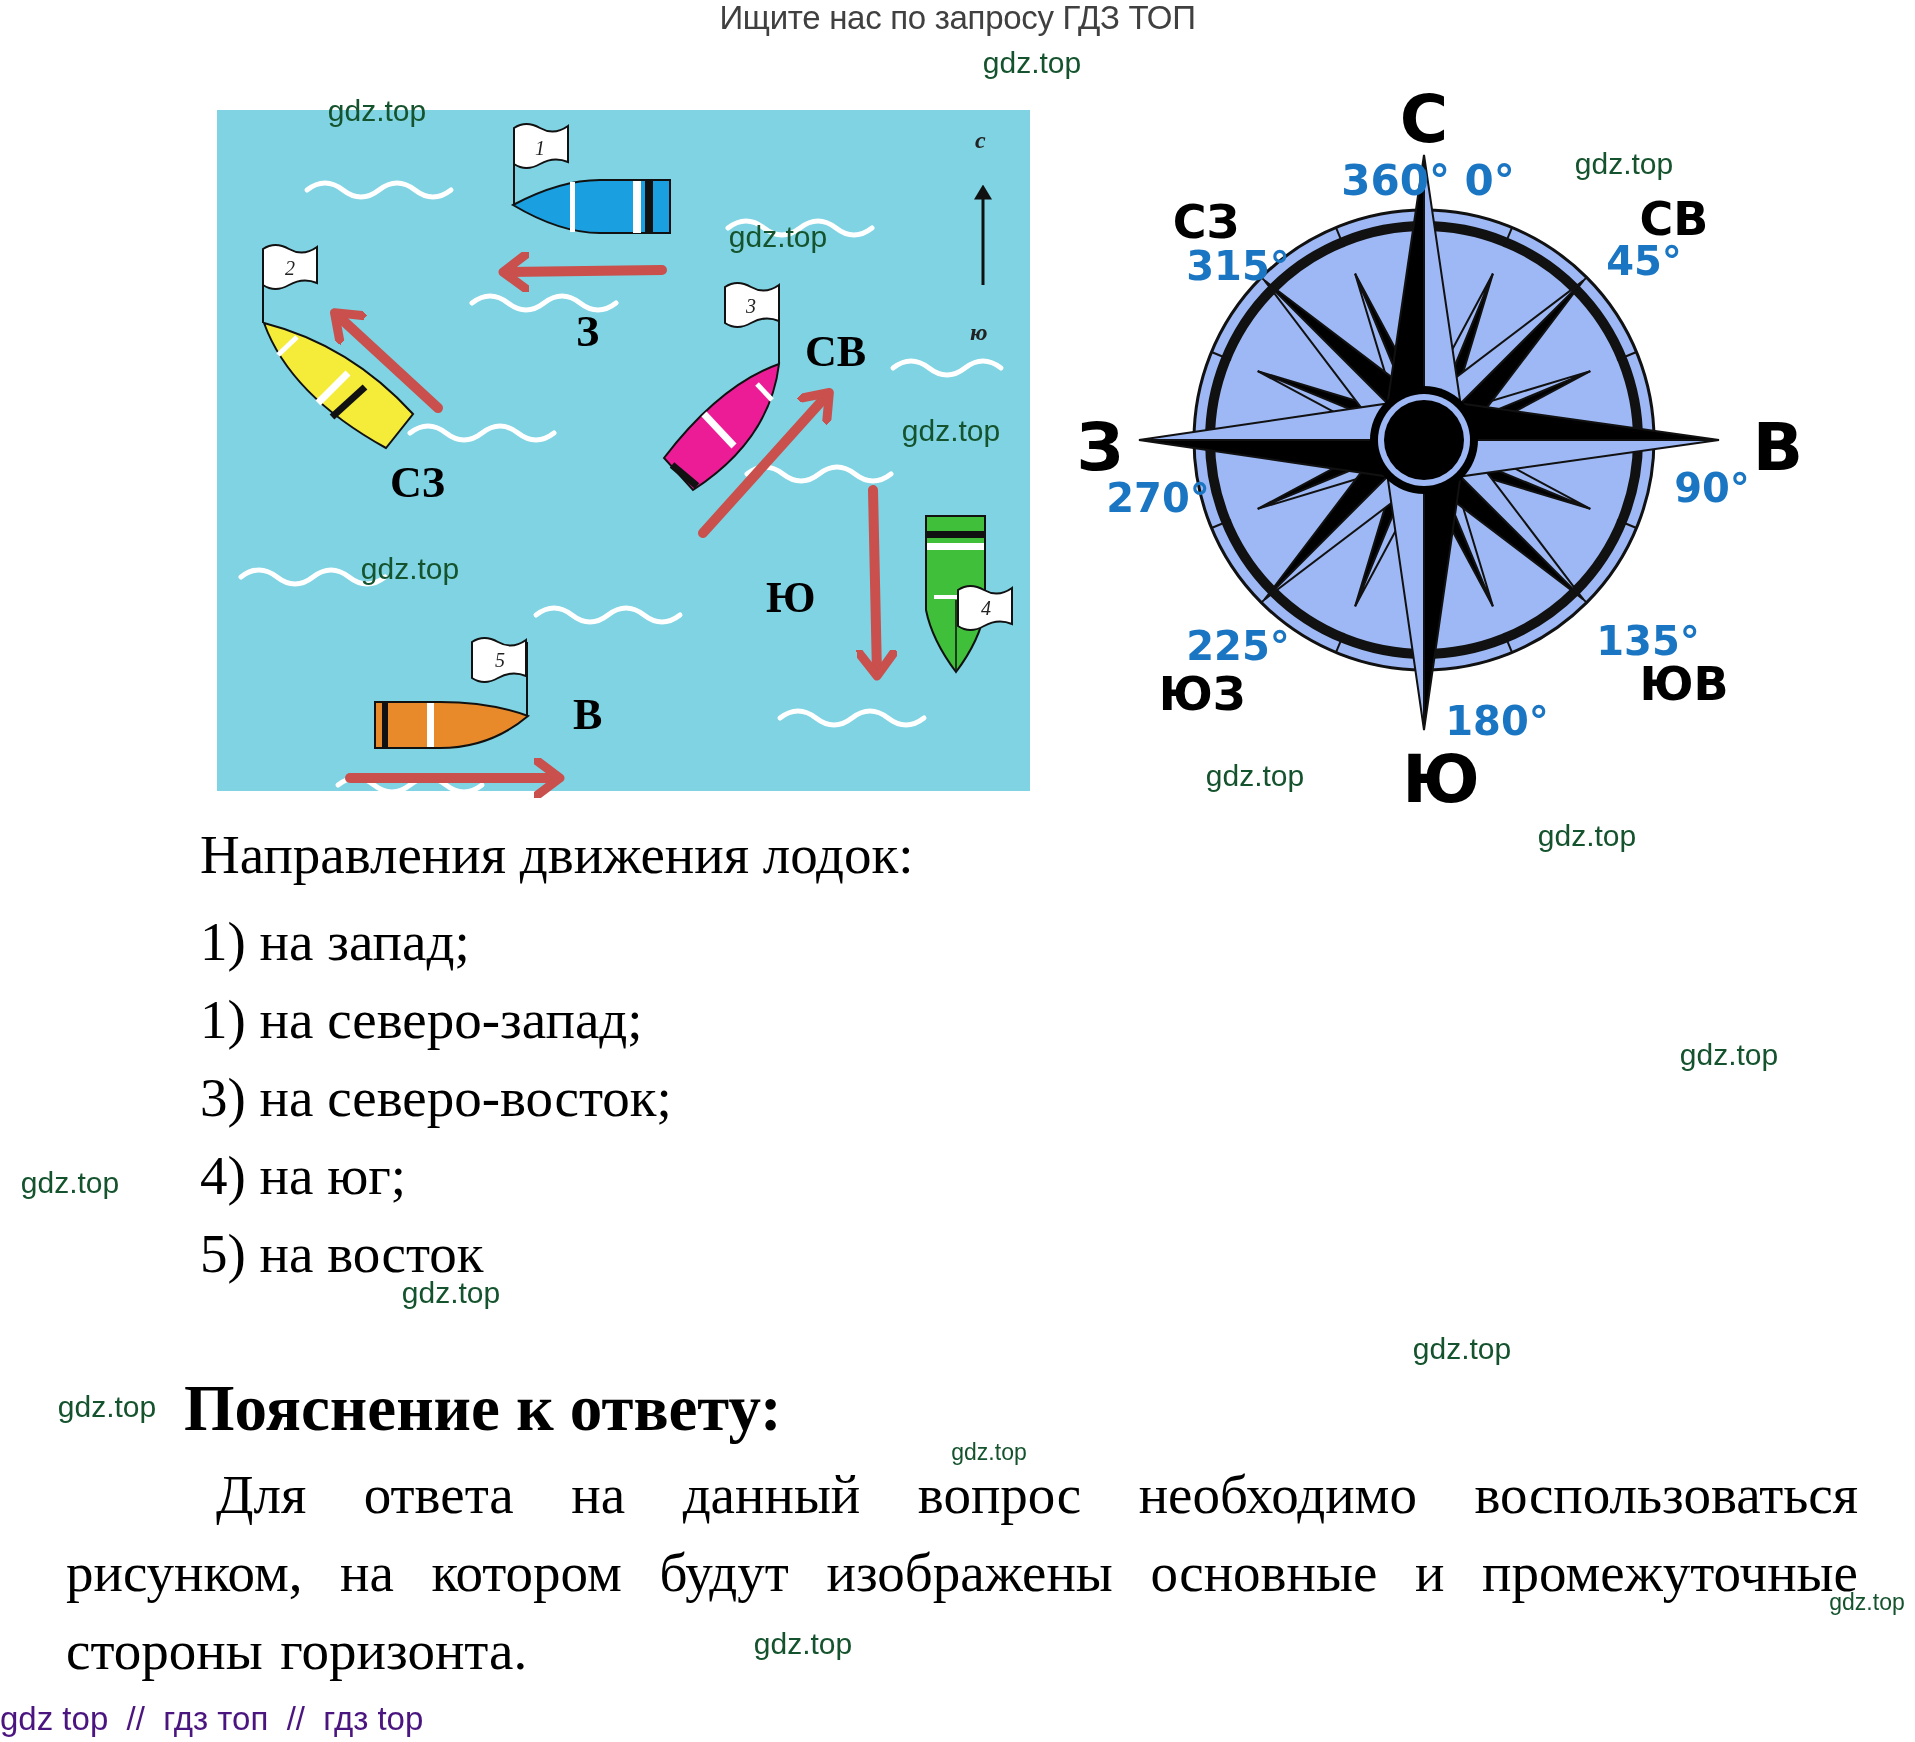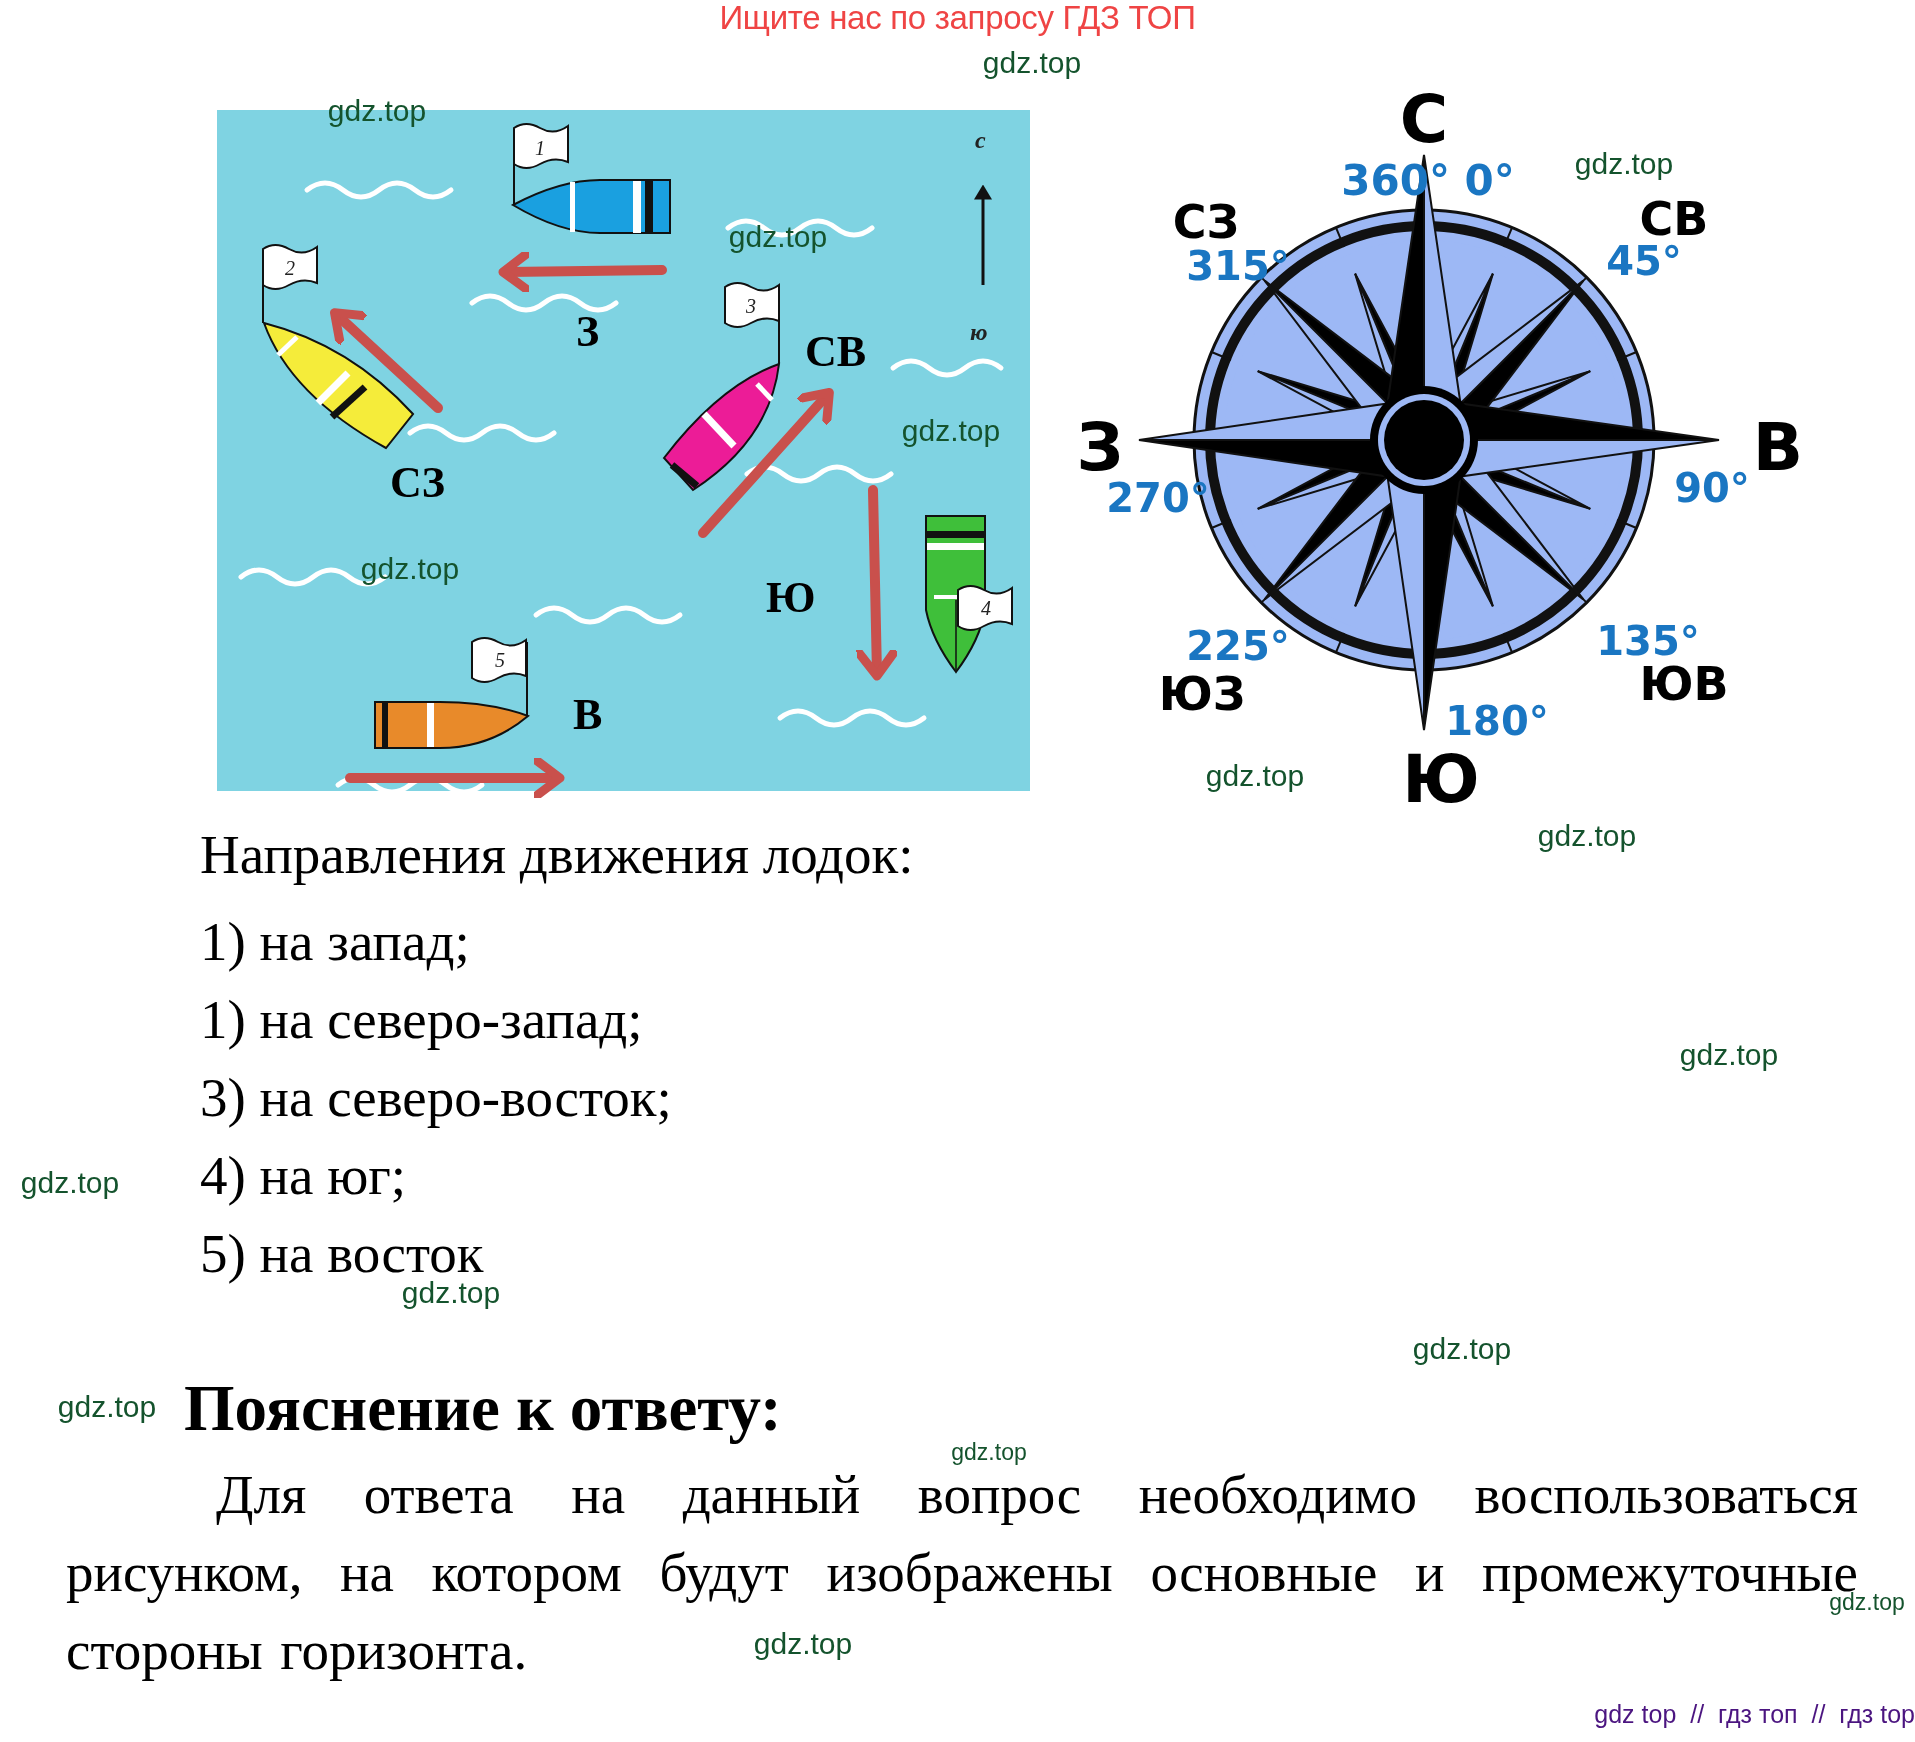--- a/index.html
+++ b/index.html
@@ -1,40 +1,40 @@
 <!DOCTYPE html>
 <html><head>
 <meta charset="utf-8">
 <style>
   html, body { margin: 0; padding: 0; background: #ffffff; }
   body { width: 1915px; height: 1742px; position: relative; overflow: hidden; }
   .title-green {
     position: absolute; left: 0; width: 1915px; top: 0; text-align: center;
     font-family: "Liberation Sans", sans-serif; font-size: 33px; line-height: 36px;
-    color: #ef4444; letter-spacing: -0.3px;
+    color: #404040; letter-spacing: -0.3px;
   }
   .wm {
     position: absolute; font-family: "Liberation Sans", sans-serif; font-size: 30px;
     color: #14532d; transform: translate(-50%, -50%); white-space: nowrap; z-index: 5;
   }
   .wm.small { font-size: 23px; }
   .figure-svg { position: absolute; left: 0; top: 0; }
   .serif { font-family: "Liberation Serif", "DejaVu Serif", serif; color: #000; }
   .list-title { position: absolute; left: 200px; top: 825px; font-size: 55px; line-height: 60px; white-space: nowrap; }
   .list { position: absolute; left: 200px; top: 903px; margin: 0; padding: 0; list-style: none; }
   .list li { font-size: 55px; line-height: 78px; height: 78px; white-space: nowrap; }
   .expl-title { position: absolute; left: 184px; top: 1378px; font-size: 65px; font-weight: bold; line-height: 60px; white-space: nowrap; }
   .para {
     position: absolute; left: 50px; top: 1440px; width: 1792px;
     font-size: 55px; line-height: 78px; text-align: justify; text-align-last: left;
     text-indent: 150px; margin: 16px; word-spacing: 4px;
   }
   .footer {
-    position: absolute; left: 0; width: 1915px; top: 1700px; text-align: right;
-    font-family: "Liberation Sans", sans-serif; font-size: 25px; color: #4b1580; white-space: pre;
+    position: absolute; left: 0; width: 1915px; top: 1700px; text-align: left;
+    font-family: "Liberation Sans", sans-serif; font-size: 33px; color: #4b1580; white-space: pre;
   }
   .water-label { font-family: "Liberation Serif", serif; font-weight: bold; fill: #000; }
   .compass-dir { font-family: "DejaVu Sans", sans-serif; font-weight: bold; fill: #000; }
   .compass-deg { font-family: "DejaVu Sans", sans-serif; font-weight: bold; fill: #1a76c2; }
   .flag-num { font-family: "Liberation Serif", serif; font-style: italic; font-size: 20px; fill: #222; }
   .mini-dir { font-family: "Liberation Serif", serif; font-style: italic; font-weight: bold; font-size: 24px; fill: #222; }
 </style>
 </head>
 <body>
 

